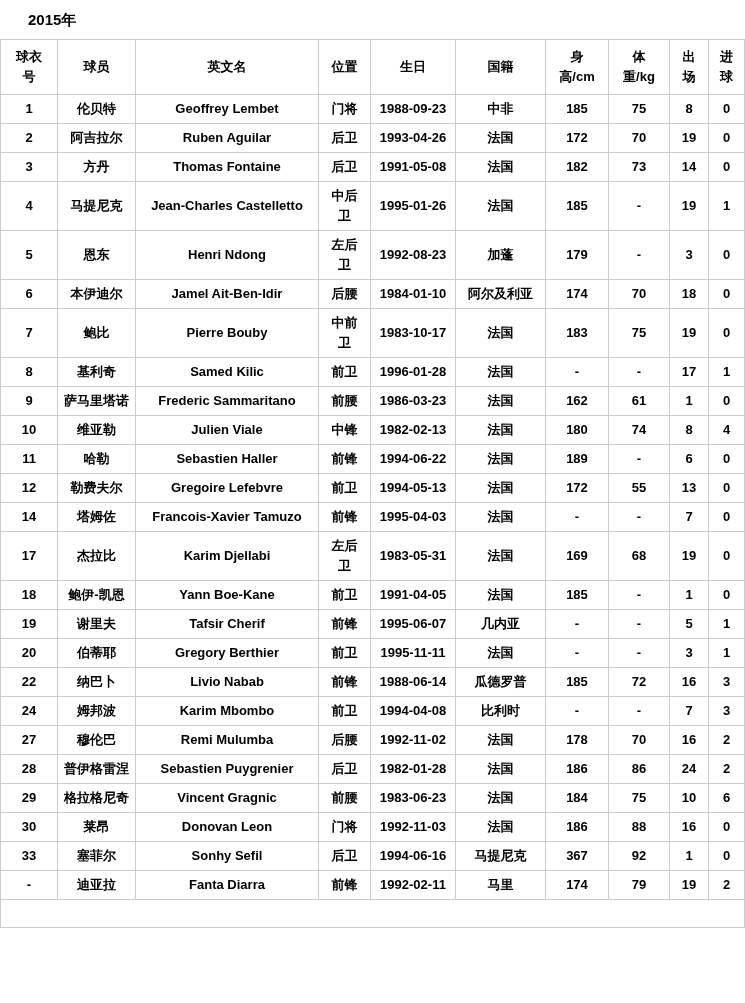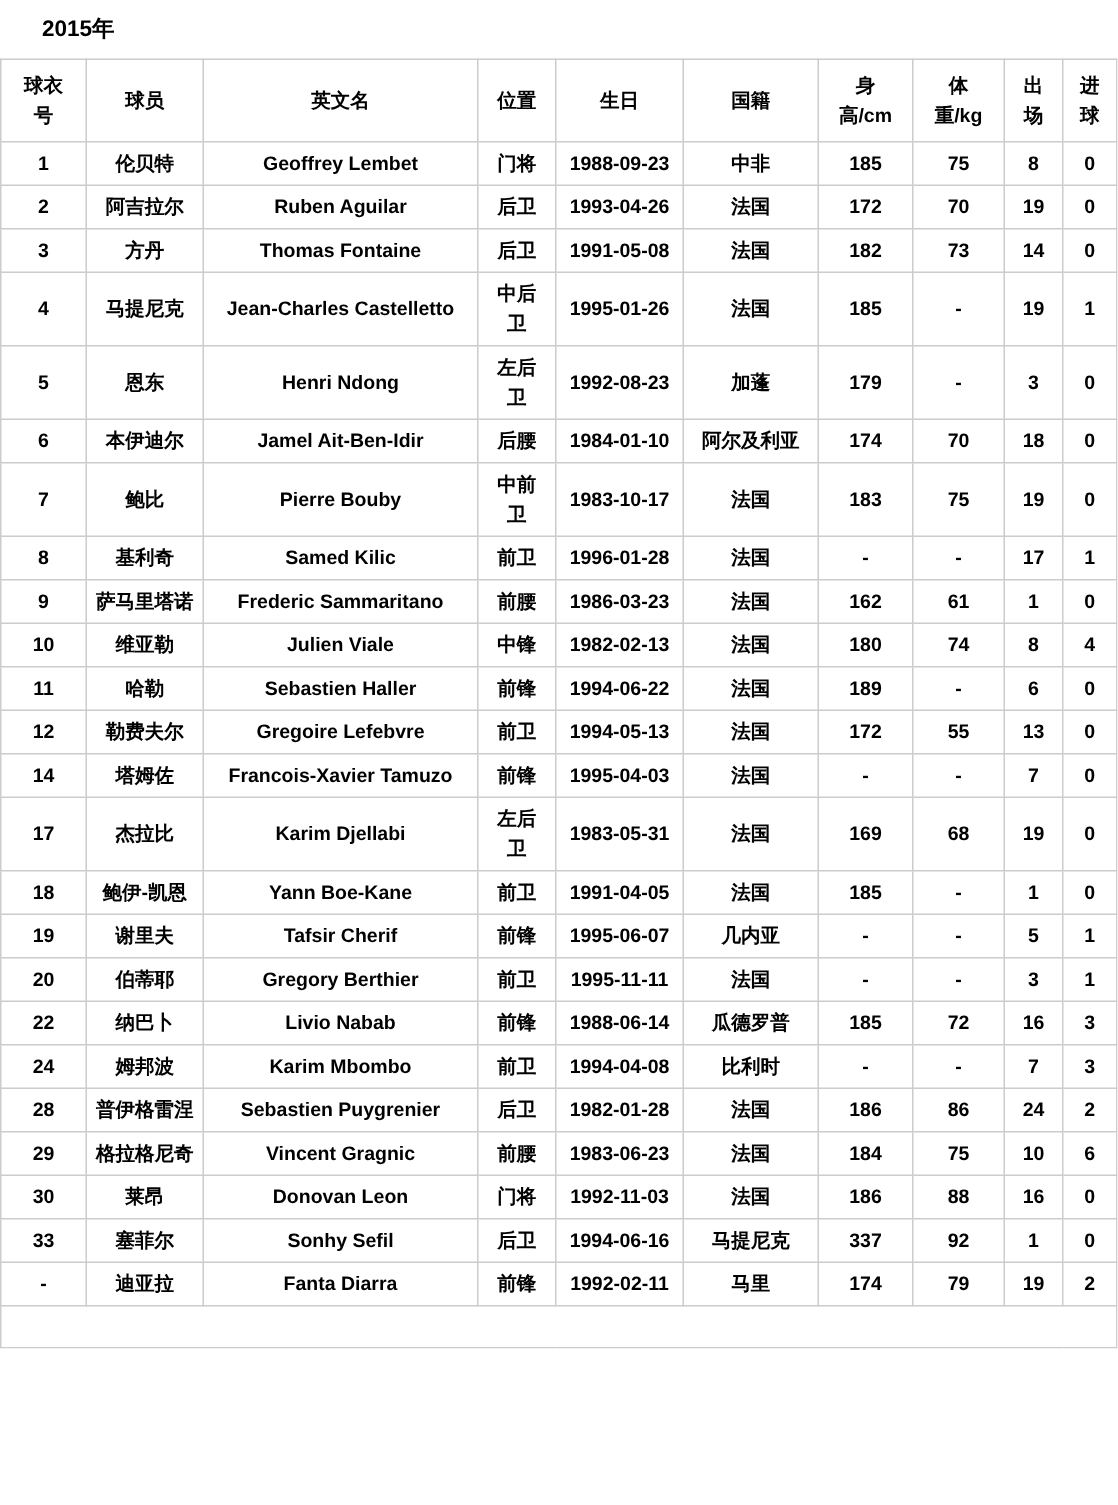--- a/index.html
+++ b/index.html
@@ -324,20 +324,32 @@
           <td>Karim Mbombo</td>
           <td>前卫</td>
           <td>1994-04-08</td>
           <td>比利时</td>
           <td>-</td>
           <td>-</td>
           <td>7</td>
           <td>3</td>
         </tr>
         <tr>
+          <td>27</td>
+          <td>穆伦巴</td>
+          <td>Remi Mulumba</td>
+          <td>后腰</td>
+          <td>1992-11-02</td>
+          <td>法国</td>
+          <td>178</td>
+          <td>70</td>
+          <td>16</td>
+          <td>2</td>
+        </tr>
+        <tr>
           <td>28</td>
           <td>普伊格雷涅</td>
           <td>Sebastien Puygrenier</td>
           <td>后卫</td>
           <td>1982-01-28</td>
           <td>法国</td>
           <td>186</td>
           <td>86</td>
           <td>24</td>
           <td>2</td>
@@ -366,21 +378,21 @@
           <td>16</td>
           <td>0</td>
         </tr>
         <tr>
           <td>33</td>
           <td>塞菲尔</td>
           <td>Sonhy Sefil</td>
           <td>后卫</td>
           <td>1994-06-16</td>
           <td>马提尼克</td>
-          <td>337</td>
+          <td>367</td>
           <td>92</td>
           <td>1</td>
           <td>0</td>
         </tr>
         <tr>
           <td>-</td>
           <td>迪亚拉</td>
           <td>Fanta Diarra</td>
           <td>前锋</td>
           <td>1992-02-11</td>

